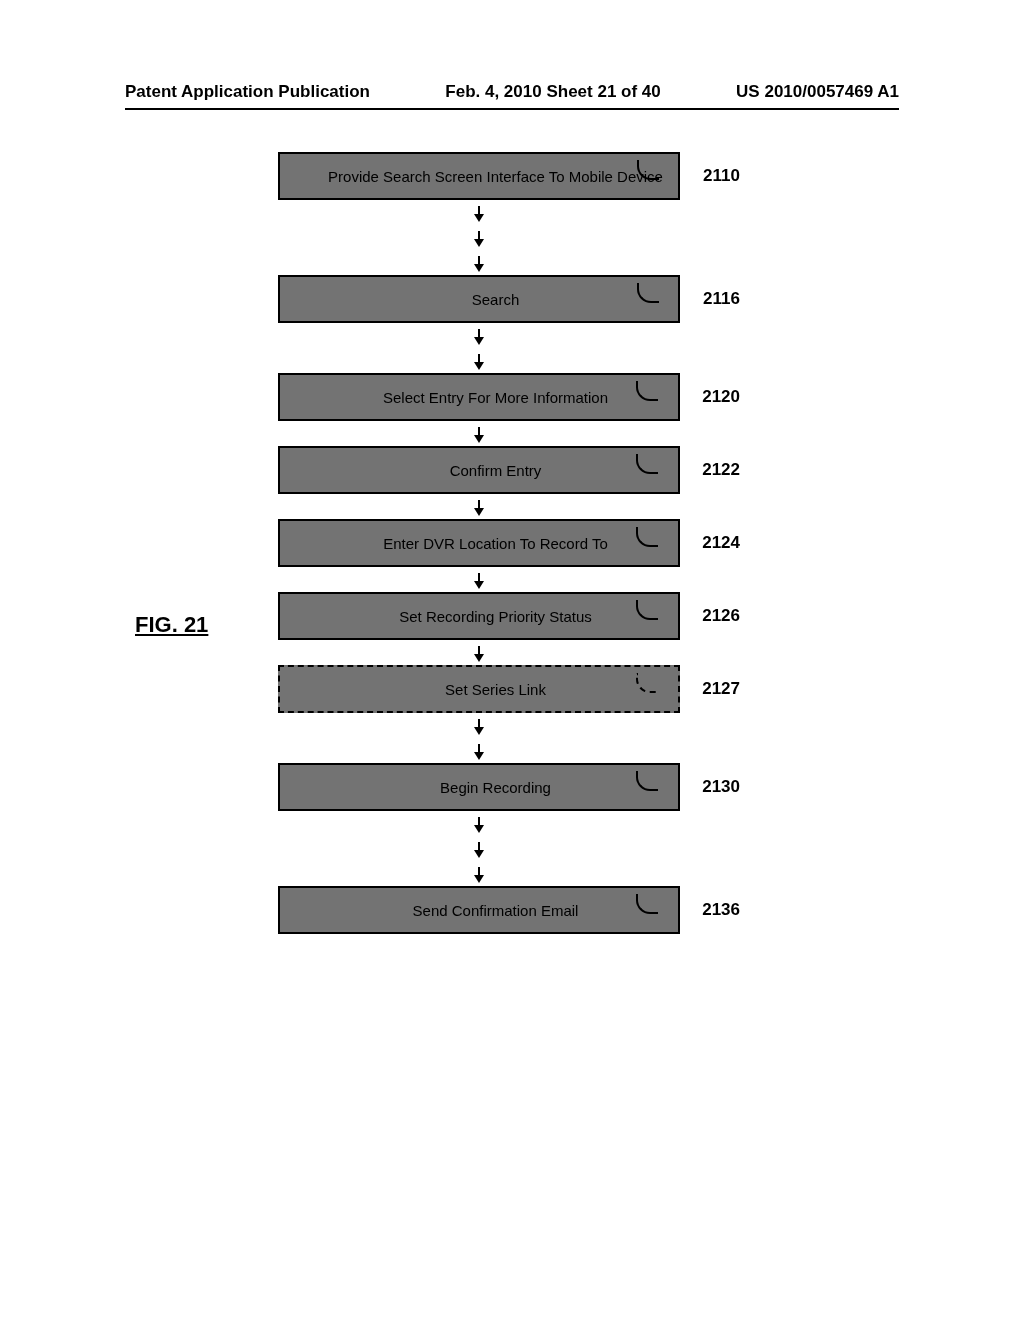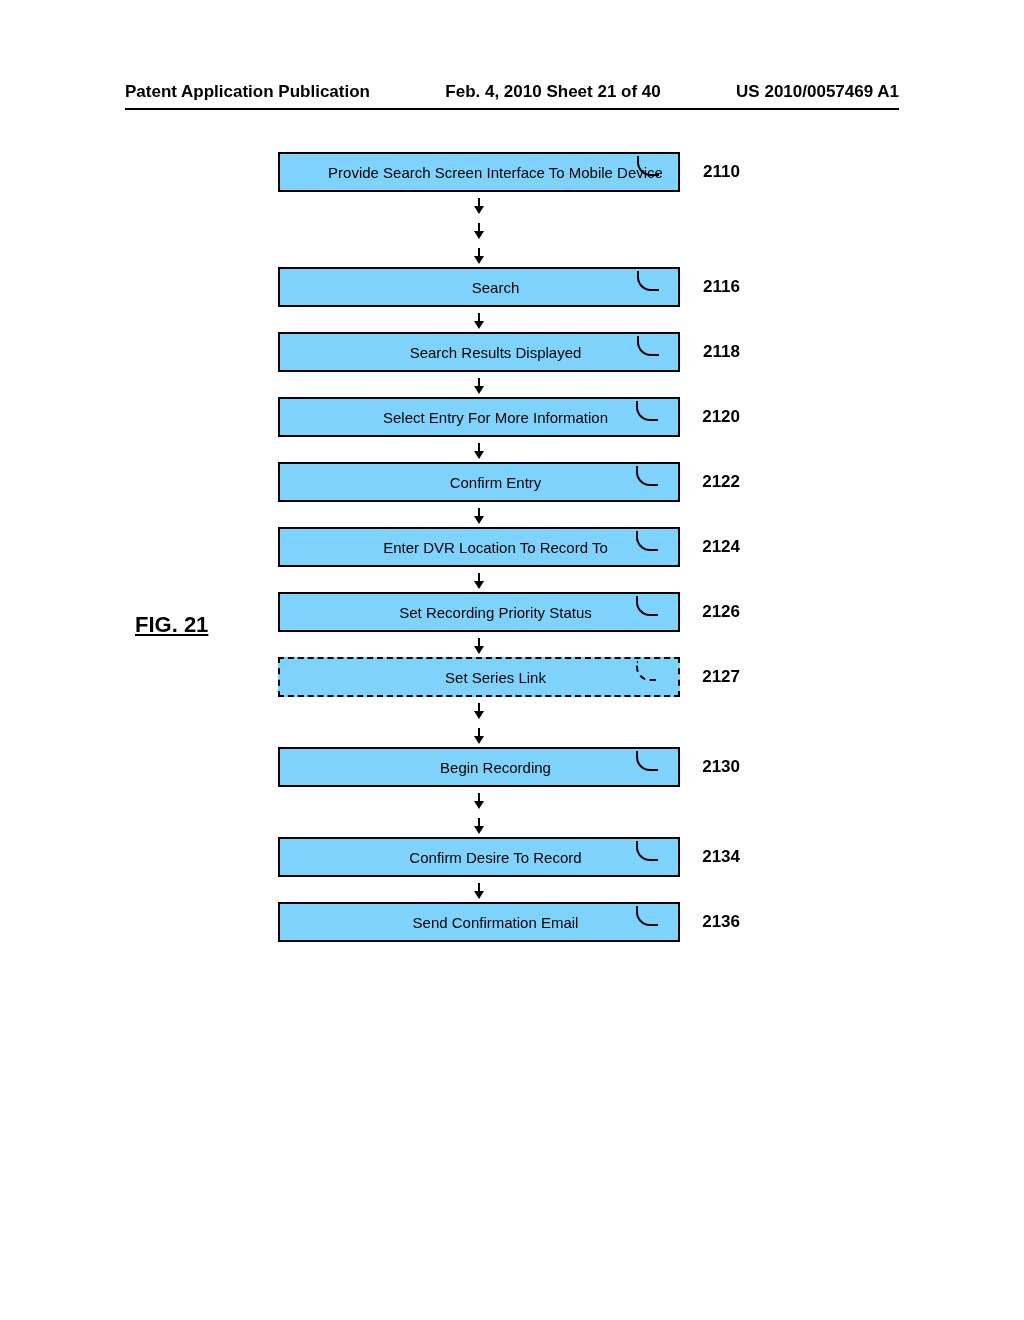--- a/index.html
+++ b/index.html
@@ -41,27 +41,27 @@
     position: absolute;
     top: 152px;
     left: 278px;
   }
   .step {
     position: relative;
     margin-bottom: 0;
   }
   .box {
     width: 402px;
-    height: 40px;
+    height: 48px;
     border: 2px solid #000;
     display: flex;
     align-items: center;
     justify-content: center;
     font-size: 15px;
-    background: #7dd3fc;
+    background: #737373;
     padding-left: 33px;
   }
   .box.dashed {
     border: 2px dashed #000;
   }
   .arrow-wrap {
     height: 25px;
     display: flex;
     align-items: center;
     justify-content: center;
@@ -151,26 +151,20 @@
     </div>
     <div class="step">
       <div class="box">Search<div class="ref-connector">
           <div class="ref-curve"></div>
           <span class="ref-num">2116</span>
         </div></div>
     </div>
     <div class="arrow-wrap">
       <div class="arrow"></div>
     </div>
-    <div class="step">
-      <div class="box">Search Results Displayed<div class="ref-connector">
-          <div class="ref-curve"></div>
-          <span class="ref-num">2118</span>
-        </div></div>
-    </div>
     <div class="arrow-wrap">
       <div class="arrow"></div>
     </div>
     <div class="step">
       <div class="box">Select Entry For More Information<div class="ref-connector">
           <div class="ref-curve"></div>
           <span class="ref-num">2120</span>
         </div></div>
     </div>
     <div class="arrow-wrap">
@@ -220,26 +214,20 @@
           <div class="ref-curve"></div>
           <span class="ref-num">2130</span>
         </div></div>
     </div>
     <div class="arrow-wrap">
       <div class="arrow"></div>
     </div>
     <div class="arrow-wrap">
       <div class="arrow"></div>
     </div>
-    <div class="step">
-      <div class="box">Confirm Desire To Record<div class="ref-connector">
-          <div class="ref-curve"></div>
-          <span class="ref-num">2134</span>
-        </div></div>
-    </div>
     <div class="arrow-wrap">
       <div class="arrow"></div>
     </div>
     <div class="step">
       <div class="box">Send Confirmation Email<div class="ref-connector">
           <div class="ref-curve"></div>
           <span class="ref-num">2136</span>
         </div></div>
     </div>
   </div>

